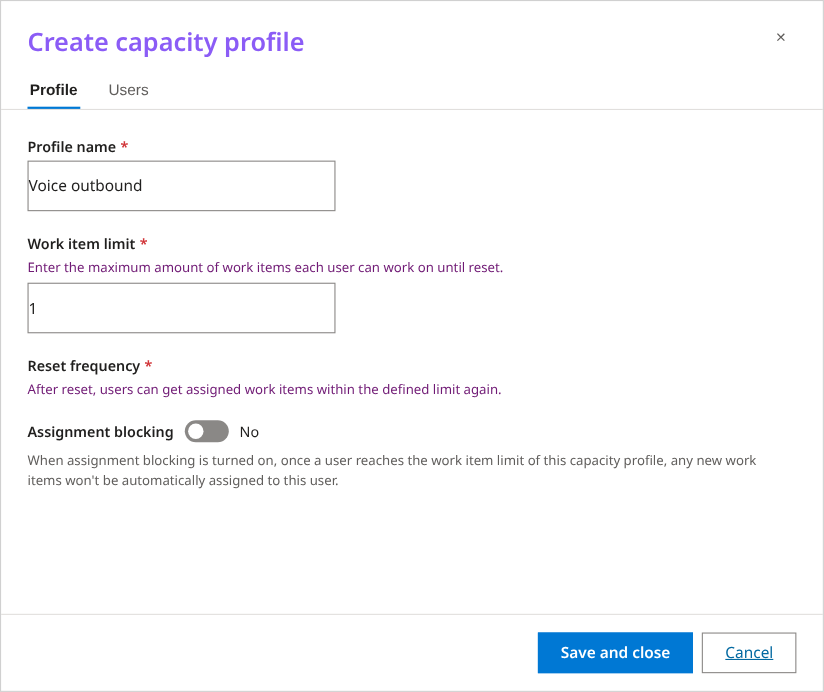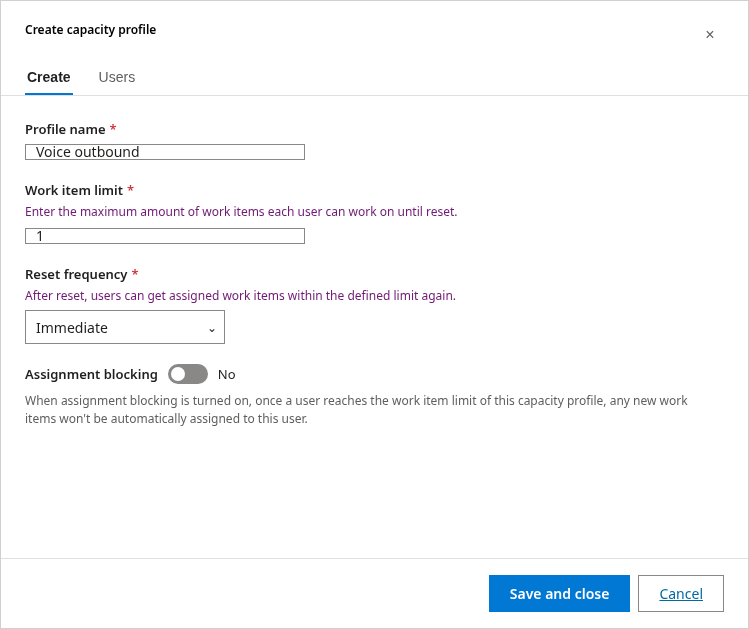--- a/index.html
+++ b/index.html
@@ -24,23 +24,23 @@
       position: relative;
     }
     .modal-header {
       display: flex;
       justify-content: space-between;
       align-items: flex-start;
       padding: 20px 24px 12px 24px;
       border-bottom: none;
     }
     .modal-title {
-      font-size: 12px;
-      font-weight: 600;
-      color: #000000;
+      font-size: 23px;
+      font-weight: 600;
+      color: #8b5cf6;
     }
     .close-btn {
       background: none;
       border: none;
       cursor: pointer;
       font-size: 16px;
       color: #605e5c;
       padding: 4px;
       display: flex;
       align-items: center;
@@ -99,26 +99,26 @@
       color: #d13438;
       margin-left: 2px;
     }
     .field-hint {
       font-size: 12px;
       color: #701a75;
       margin-bottom: 6px;
     }
     .text-input {
       border: 1px solid #8a8886;
-      padding: 6px 10px;
+      padding: 6px 0;
       font-size: 14px;
       color: #201f1e;
       outline: none;
       width: 280px;
-      height: 16px;
+      height: 46px;
       font-family: inherit;
     }
     .select-wrapper {
       position: relative;
       width: 200px;
     }
     .select-input {
       border: 1px solid #8a8886;
       padding: 6px 32px 6px 10px;
       font-size: 14px;
@@ -232,21 +232,21 @@
 
   <div class="modal-header">
     <span class="modal-title">Create capacity profile</span>
     <button class="close-btn">
       <span>×</span>
     </button>
   </div>
 
 
   <div class="tabs">
-    <button class="tab active">Create</button>
+    <button class="tab active">Profile</button>
     <button class="tab">Users</button>
   </div>
 
   <div class="modal-body">
 
     <div class="field-group">
       <div class="field-label">
         <span>Profile name</span>
           <span class="required-star">*</span>
       </div>
@@ -261,28 +261,20 @@
       <div class="field-hint">Enter the maximum amount of work items each user can work on until reset.</div>
       <input class="text-input" type="text" value="1" style="">
     </div>
 
     <div class="field-group">
       <div class="field-label">
         <span>Reset frequency</span>
           <span class="required-star">*</span>
       </div>
       <div class="field-hint">After reset, users can get assigned work items within the defined limit again.</div>
-      <div class="select-wrapper">
-        <select class="select-input">
-          <option>Immediate</option>
-          <option>Daily</option>
-          <option>Weekly</option>
-        </select>
-        <span class="chevron-icon">⌄</span>
-      </div>
     </div>
 
     <div class="field-group">
       <div class="toggle-row">
         <span class="toggle-label">Assignment blocking</span>
         <label class="toggle">
           <input type="checkbox" style="">
           <span class="toggle-slider"></span>
         </label>
         <span class="toggle-status">No</span>

